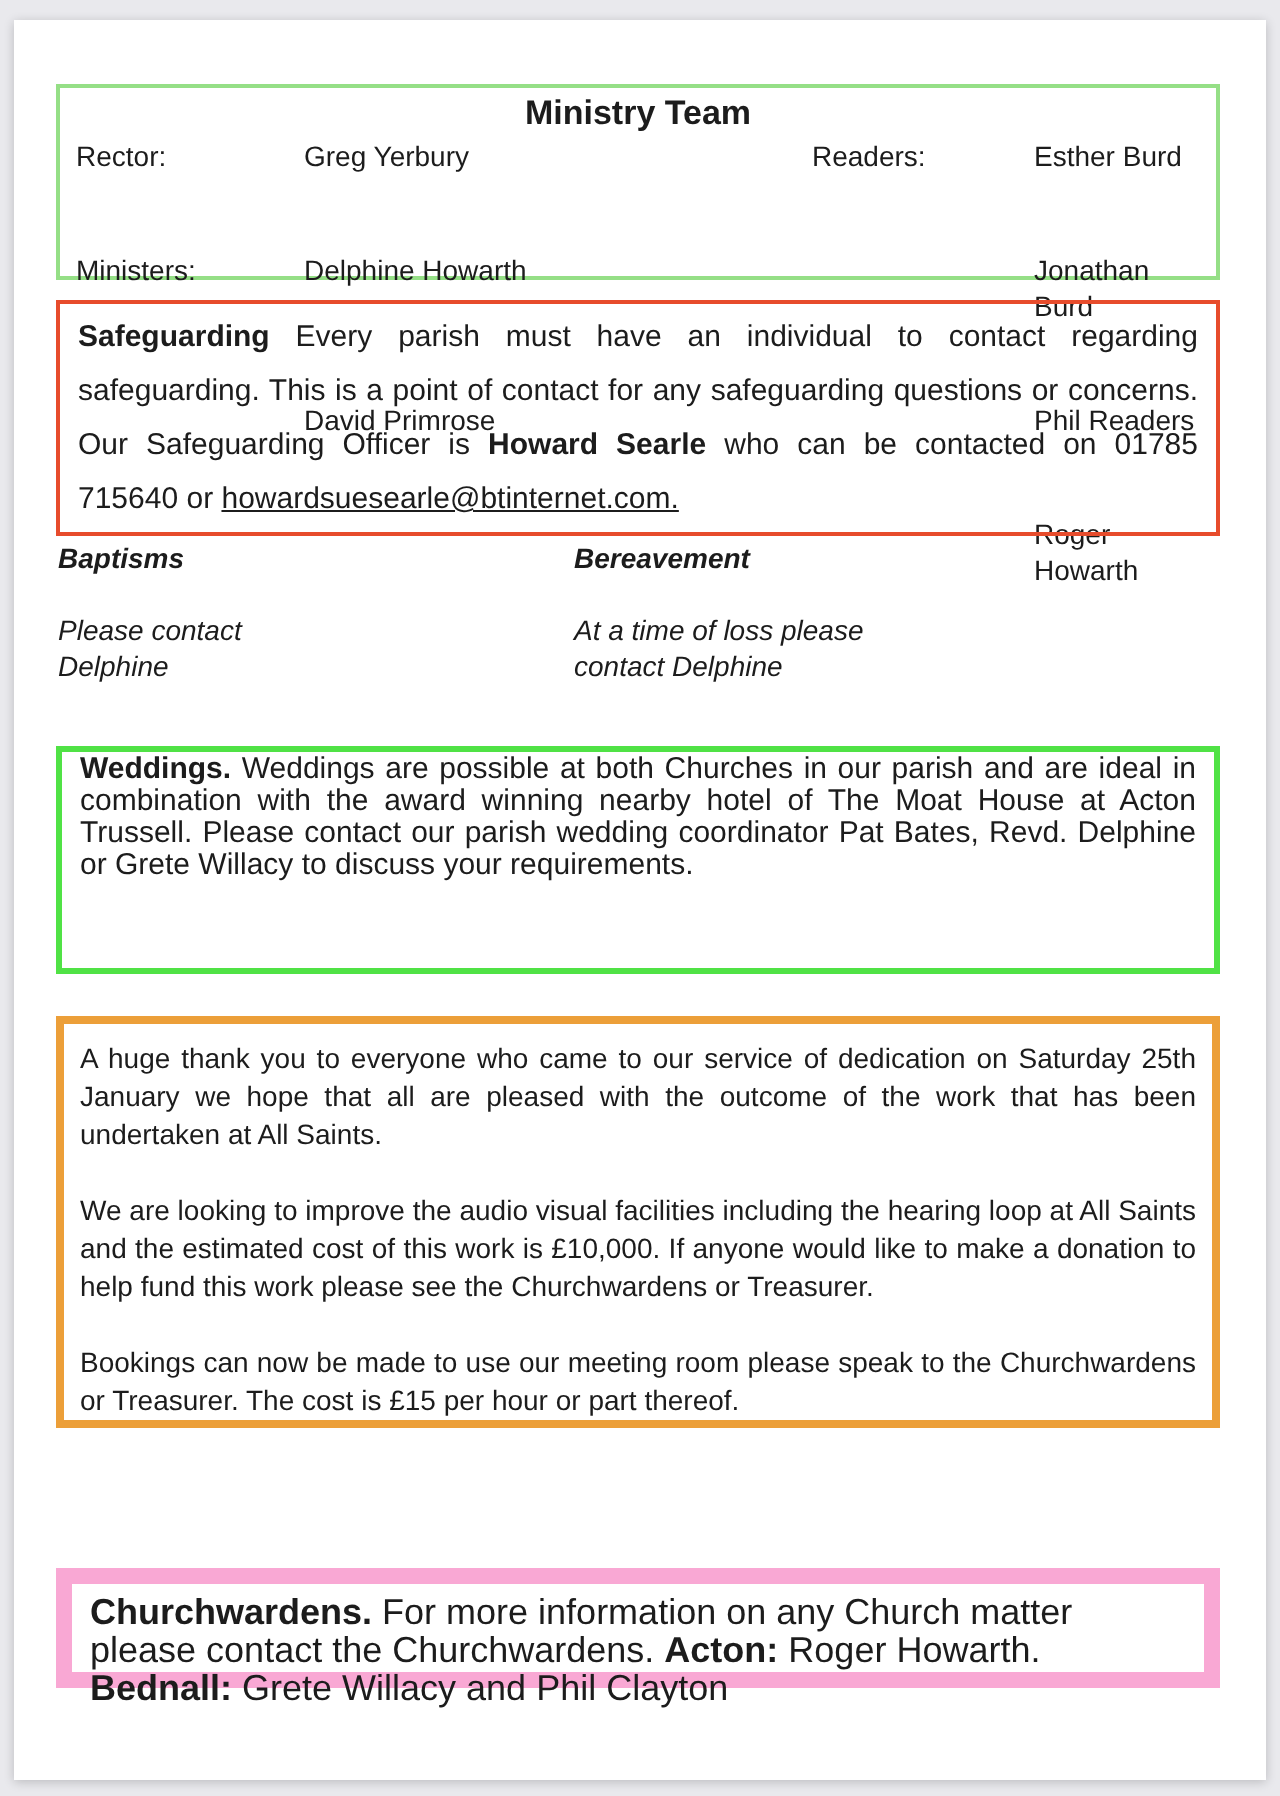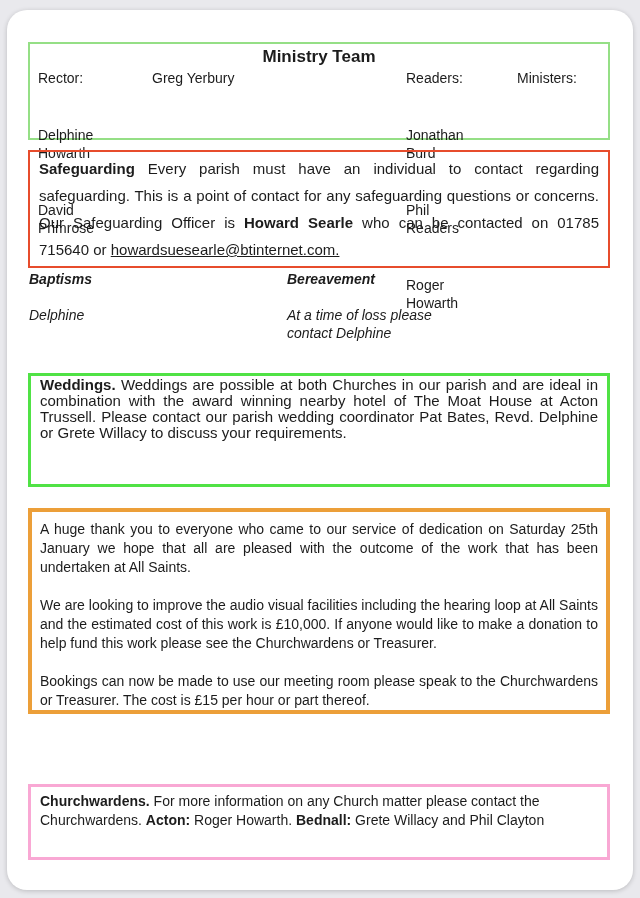--- a/index.html
+++ b/index.html
@@ -8,21 +8,21 @@
     background: #e9e9ed;
     font-family: "Liberation Sans", sans-serif;
     color: #1c1c1c;
     overflow: hidden;
   }
   .page {
     position: absolute;
     left: 7px; top: 10px;
     width: 626px; height: 880px;
     background: #ffffff;
-    border-radius: 20px;
+    border-radius: 0;
     box-shadow: 0 1px 5px rgba(0,0,0,0.20);
   }
   .page > section { position: absolute; left: 21px; width: 582px; }
 
   
   .ministry-box {
     top: 32px; height: 98px;
     border: 2px solid #95df86;
     padding: 3px 8px 0 8px;
   }
@@ -75,38 +75,39 @@
     border: 4px solid #ec9f39;
     padding: 8px 8px 0 8px;
     font-size: 14px;
     line-height: 19px;
     text-align: justify;
   }
   .notices-box p { margin-bottom: 19px; }
 
   
   .wardens-box {
-    top: 774px; height: 76px;
-    border: 3px solid #f9a8d4;
+    top: 774px; height: 60px;
+    border: 8px solid #f9a8d4;
     padding: 5px 9px 0 9px;
-    font-size: 14px;
+    font-size: 18px;
     line-height: 19px;
   }
 </style>
 </head>
 <body>
 
 <div class="page">
 
   <section class="ministry-box">
     <div class="ministry-title">Ministry Team</div>
     <div class="ministry-grid">
       <span>Rector:</span>
       <span>Greg Yerbury</span>
       <span>Readers:</span>
+      <span>Esther Burd</span>
 
       <span>Ministers:</span>
       <span>Delphine Howarth</span>
       <span></span>
       <span>Jonathan Burd</span>
 
       <span></span>
       <span>David Primrose</span>
       <span></span>
       <span>Phil Readers</span>
@@ -119,20 +120,21 @@
   </section>
 
   <section class="safeguarding-box">
     <p><span class="bold">Safeguarding</span><span> Every parish must have an individual to contact regarding safeguarding. This is a point of contact for any safeguarding questions or concerns. Our Safeguarding Officer is </span><span class="bold">Howard Searle</span><span> who can be contacted on 01785 715640 or </span><a href="#" class="email-link">howardsuesearle@btinternet.com.</a></p>
   </section>
 
   <section class="contacts-row">
     <div class="contact-col baptisms">
       <div class="contact-title">Baptisms</div>
       <div class="contact-body">
+        <div>Please contact</div>
         <div>Delphine</div>
       </div>
     </div>
     <div class="contact-col bereavement">
       <div class="contact-title">Bereavement</div>
       <div class="contact-body">
         <div>At a time of loss please</div>
         <div>contact Delphine</div>
       </div>
     </div>

